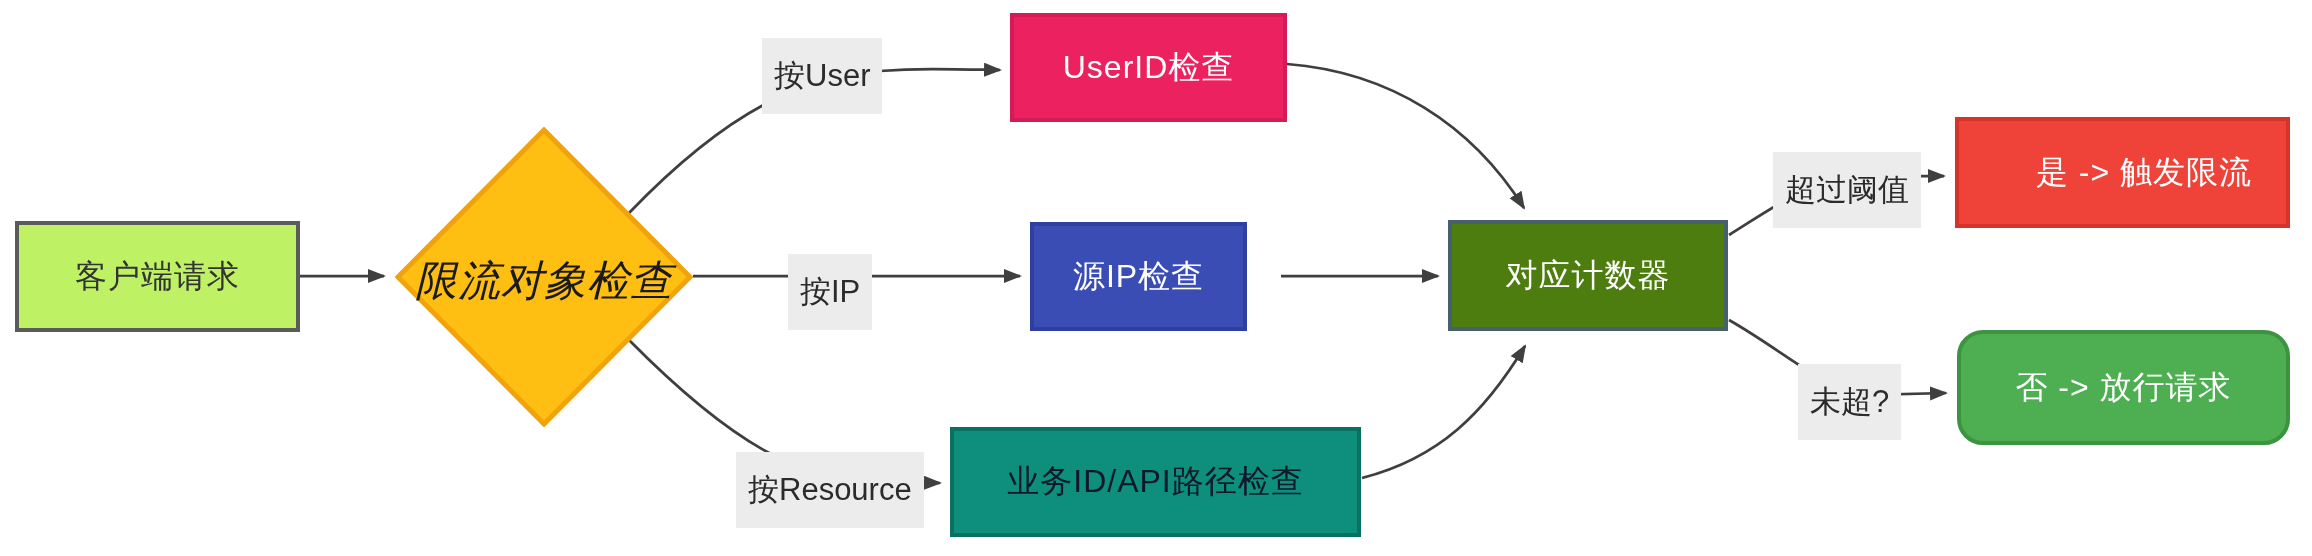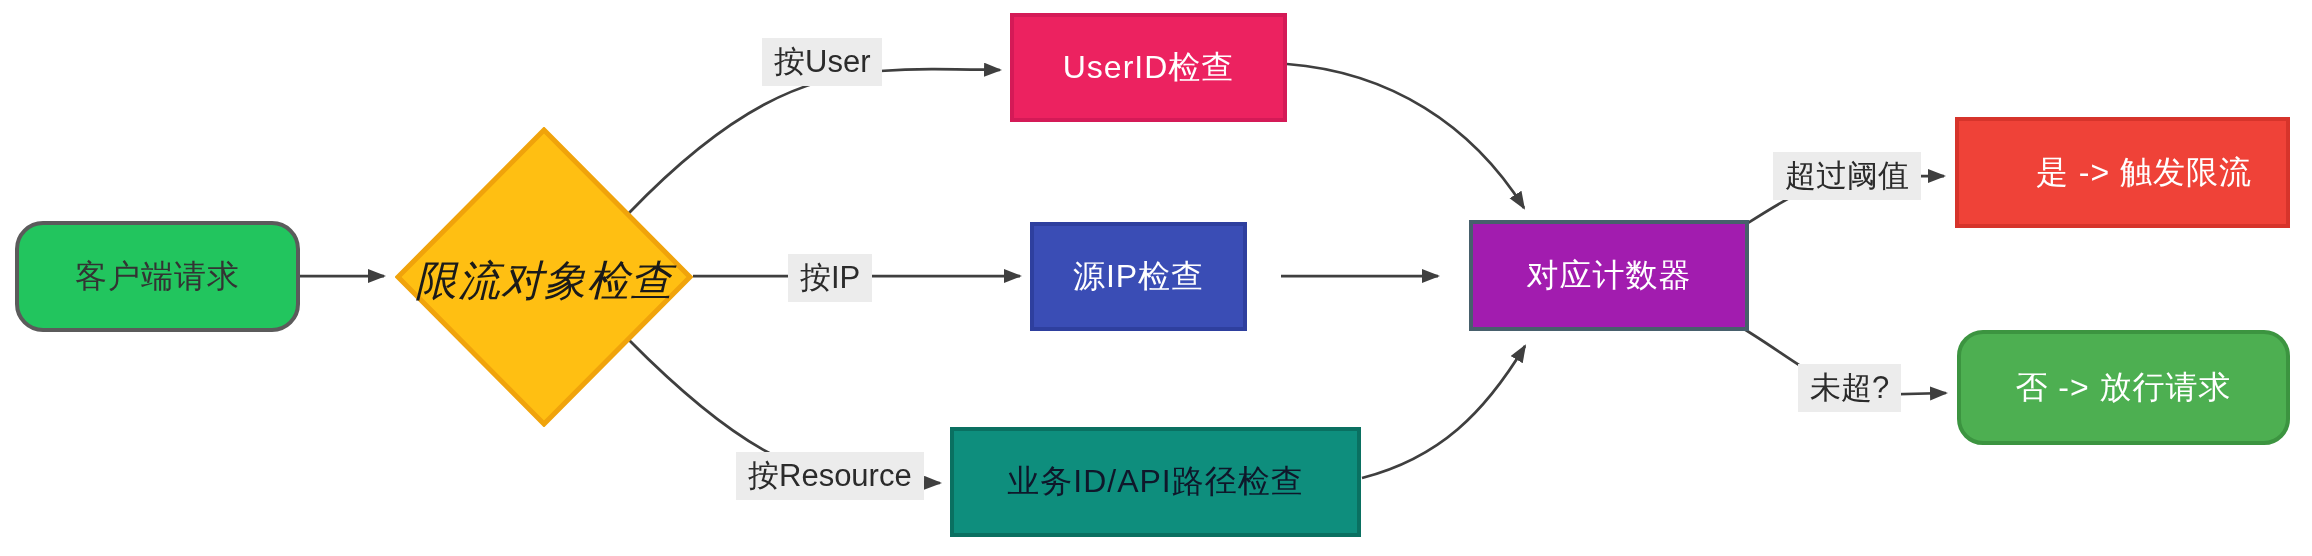--- a/index.html
+++ b/index.html
@@ -13,21 +13,21 @@
   .node-ip{left:1030px;top:222px;width:217px;height:109px;}
   .node-resource{left:950px;top:427px;width:411px;height:110px;}
   .node-counter{left:1448px;top:220px;width:280px;height:111px;}
   .node-limit{left:1955px;top:117px;width:335px;height:111px;}
   .node-allow{left:1957px;top:330px;width:333px;height:115px;}
   .diamond{position:absolute;left:395px;top:127px;width:298px;height:300px;}
   .diamond svg{position:absolute;left:0;top:0;}
   .diamond .dlabel{position:absolute;left:0;top:4px;width:100%;height:100%;display:flex;
         align-items:center;justify-content:center;font-size:42px;letter-spacing:1px;white-space:nowrap;font-style:italic;}
   .edge-label{position:absolute;background:#ececec;color:#2b2b2b;font-size:31px;
-        padding:6px 12px;line-height:1.15;white-space:nowrap;}
+        padding:20px 12px;line-height:1.15;white-space:nowrap;}
   .lbl-user{left:762px;top:38px;}
   .lbl-ip{left:788px;top:254px;}
   .lbl-resource{left:736px;top:452px;}
   .lbl-over{left:1773px;top:152px;}
   .lbl-notover{left:1798px;top:364px;}
 </style>
 </head>
 <body>
 
 <div id="canvas">
@@ -44,21 +44,21 @@
       <path d="M 1287 64 C 1390 72, 1472 125, 1524 208" marker-end="url(#arrow)"></path>
       <path d="M 693 276 L 1020 276" marker-end="url(#arrow)"></path>
       <path d="M 1281 276 L 1438 276" marker-end="url(#arrow)"></path>
       <path d="M 629 340 C 735 447, 800 478, 870 482 L 940 483" marker-end="url(#arrow)"></path>
       <path d="M 1362 478 C 1440 458, 1485 412, 1525 346" marker-end="url(#arrow)"></path>
       <path d="M 1729 235 C 1785 200, 1815 176, 1870 176 L 1944 176" marker-end="url(#arrow)"></path>
       <path d="M 1729 320 C 1785 352, 1815 383, 1862 395 L 1946 393" marker-end="url(#arrow)"></path>
     </g>
   </svg>
 
-  <div class="node node-client" style="background: #22c55e; border-color: rgb(91, 91, 91); color: rgb(51, 51, 51); border-radius: 28px;">
+  <div class="node node-client" style="background: #bef264; border-color: rgb(91, 91, 91); color: rgb(51, 51, 51);">
     <span>客户端请求</span>
   </div>
 
   <div class="diamond">
     <svg width="298" height="300" viewBox="0 0 298 300" xmlns="http://www.w3.org/2000/svg">
       <polygon points="149,3 295,150 149,297 3,150" fill="#FFBF12" stroke="#F0A30B" stroke-width="5"></polygon>
     </svg>
     <div class="dlabel" style="color: rgb(26, 26, 26);">限流对象检查</div>
   </div>
 
@@ -67,21 +67,21 @@
   </div>
 
   <div class="node node-ip" style="background: rgb(58, 77, 181); border-color: rgb(46, 63, 158); color: rgb(255, 255, 255);">
     <span>源IP检查</span>
   </div>
 
   <div class="node node-resource" style="background: rgb(14, 142, 125); border-color: rgb(10, 112, 97); color: #0f172a;">
     <span>业务ID/API路径检查</span>
   </div>
 
-  <div class="node node-counter" style="background: #a21caf; border-color: rgb(71, 96, 108); color: rgb(255, 255, 255); margin-left: 21px;">
+  <div class="node node-counter" style="background: #4d7c0f; border-color: rgb(71, 96, 108); color: rgb(255, 255, 255);">
     <span>对应计数器</span>
   </div>
 
   <div class="node node-limit" style="background: rgb(239, 66, 56); border-color: rgb(214, 52, 43); color: rgb(255, 255, 255); padding-left: 43px;">
     <span>是 -&gt; 触发限流</span>
   </div>
 
   <div class="node node-allow" style="background: rgb(77, 175, 81); border-color: rgb(60, 148, 64); color: rgb(255, 255, 255); border-radius: 26px;">
     <span>否 -&gt; 放行请求</span>
   </div>

